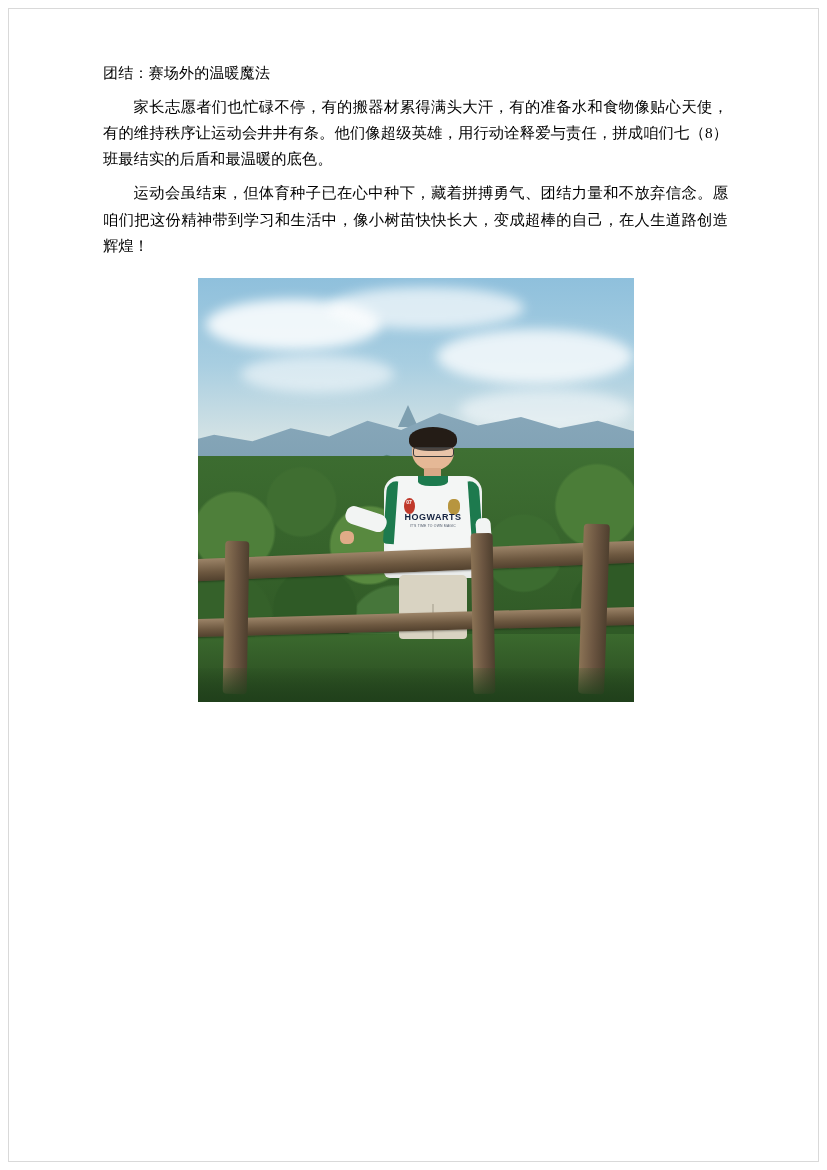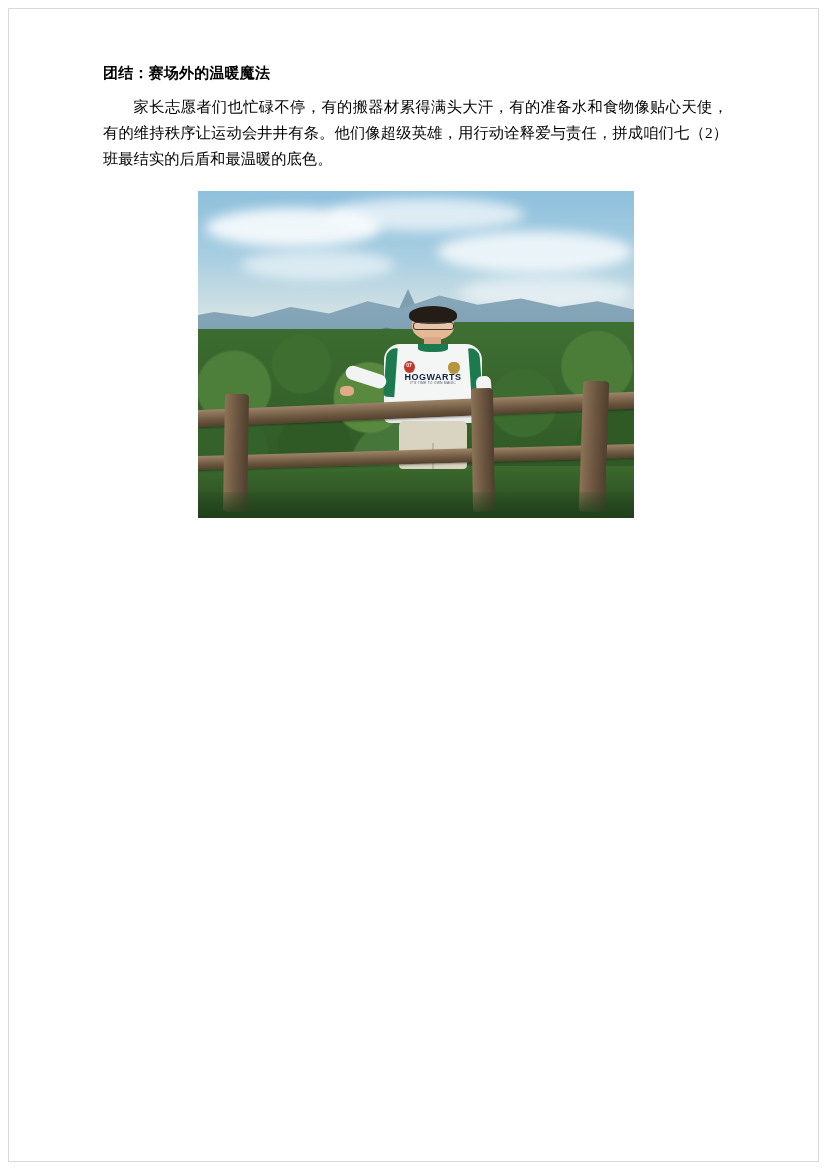--- a/index.html
+++ b/index.html
@@ -29,21 +29,21 @@
     pointer-events: none;
   }
   .content {
     position: absolute;
     left: 103px;
     top: 62px;
     width: 625px;
   }
   .doc-heading {
     font-family: "Liberation Sans", "DejaVu Sans", sans-serif;
-    font-weight: bold;
+    font-weight: normal;
     font-size: 15px;
     line-height: 1.5;
     color: #000000;
     margin: 0 0 9px 0;
     letter-spacing: 0.2px;
   }
   .doc-para {
     font-family: "Liberation Serif", "DejaVu Serif", serif;
     font-size: 15.3px;
     line-height: 1.72;
@@ -55,21 +55,21 @@
     word-break: break-all;
   }
   .figure {
     margin: 19px 0 0 0;
     display: flex;
     justify-content: center;
   }
   .photo {
     position: relative;
     width: 436px;
-    height: 327px;
+    height: 424px;
     overflow: hidden;
     background: #8fb9cf;
   }
   
   .sky {
     position: absolute;
     left: 0; top: 0; right: 0;
     height: 45%;
     background: linear-gradient(to bottom, #8fc0dc 0%, #a8cee1 45%, #cfe0e4 80%, #dfe8e6 100%);
   }
@@ -366,21 +366,22 @@
 </head>
 <body>
 
 <div class="page">
   <div class="page-border"></div>
 
   <div class="content">
 
     <h1 class="doc-heading">团结：赛场外的温暖魔法</h1>
 
-    <p class="doc-para">家长志愿者们也忙碌不停，有的搬器材累得满头大汗，有的准备水和食物像贴心天使，有的维持秩序让运动会井井有条。他们像超级英雄，用行动诠释爱与责任，拼成咱们七（2）班最结实的后盾和最温暖的底色。</p>
+    <p class="doc-para">家长志愿者们也忙碌不停，有的搬器材累得满头大汗，有的准备水和食物像贴心天使，有的维持秩序让运动会井井有条。他们像超级英雄，用行动诠释爱与责任，拼成咱们七（8）班最结实的后盾和最温暖的底色。</p>
+    <p class="doc-para">运动会虽结束，但体育种子已在心中种下，藏着拼搏勇气、团结力量和不放弃信念。愿咱们把这份精神带到学习和生活中，像小树苗快快长大，变成超棒的自己，在人生道路创造辉煌！</p>
 
     <div class="figure">
       <div class="photo">
 
         <div class="sky"></div>
         <div class="cloud c1"></div>
         <div class="cloud c2"></div>
         <div class="cloud c3"></div>
         <div class="cloud c4"></div>
         <div class="cloud c5"></div>

